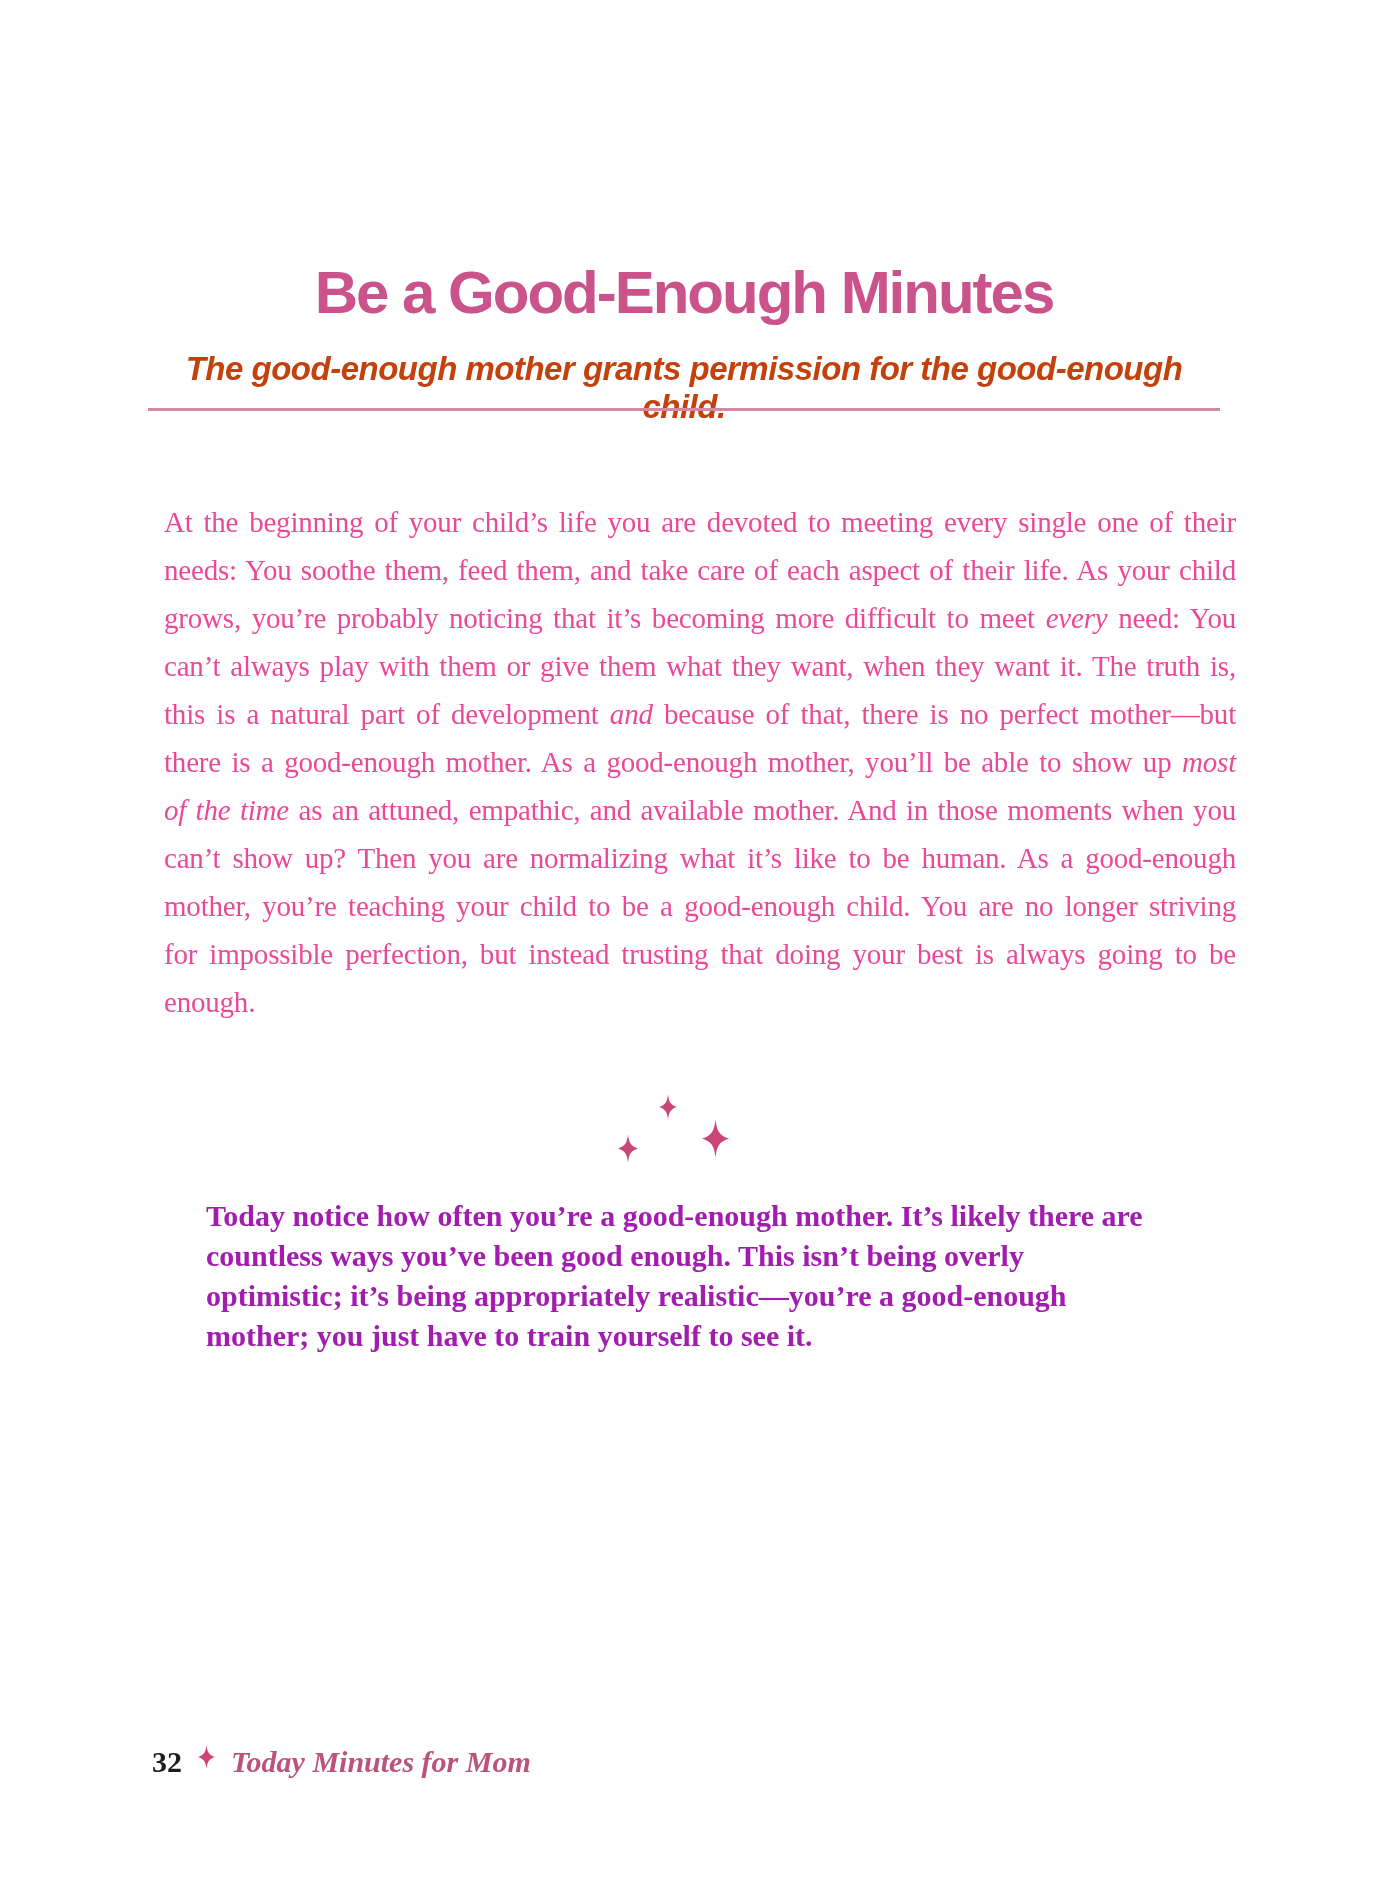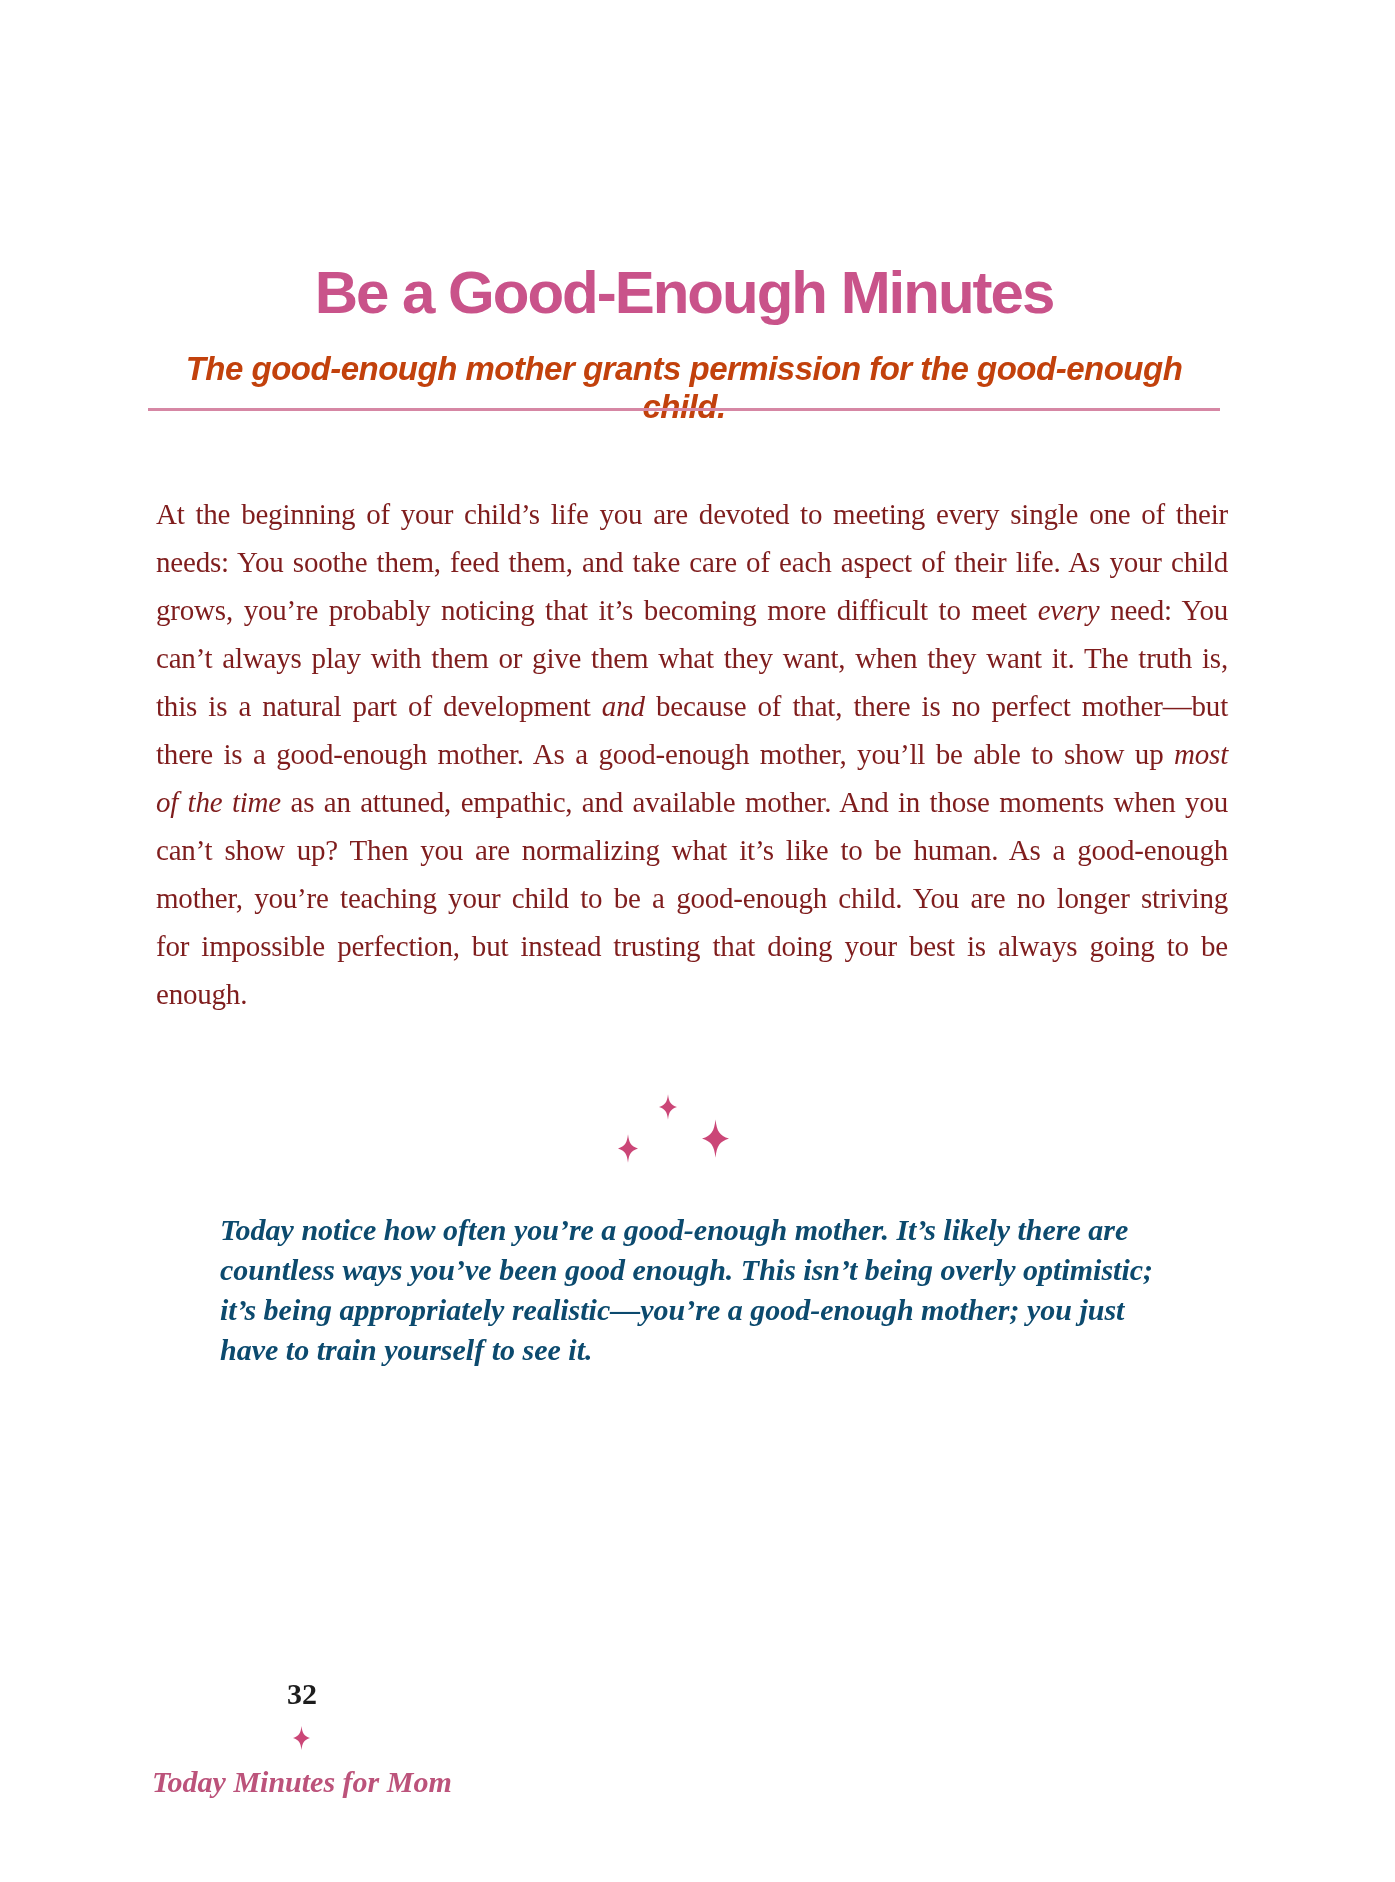--- a/index.html
+++ b/index.html
@@ -45,51 +45,49 @@
     width: 100%;
     height: 0;
     border: none;
     border-top: 3px solid #d687a4;
     margin: 0;
   }
   .body-par {
     position: absolute;
     top: 482px; left: 0;
     width: 100%;
-    margin: 8px;
+    margin: 16px;
     font-size: 29px;
     line-height: 48px;
     letter-spacing: -0.2px;
     word-spacing: 1.5px;
     text-align: justify;
-    color: #7f1d1d;
+    color: #ec4899;
   }
   .body-par em { font-style: italic; }
   .sparkle {
     position: absolute;
     fill: #cb4677;
   }
   .quote {
     position: absolute;
     top: 1196px; left: 58px;
     width: 952px;
-    margin: 14px;
-    font-style: italic;
+    margin: 0;
     font-weight: 700;
     font-size: 30px;
     line-height: 40px;
-    color: #0c4a6e;
+    color: #a21caf;
   }
   .footer {
     position: absolute;
-    left: 152px; top: 1677px;
+    left: 152px; top: 1745px;
     display: flex;
-    align-items: center;
+    align-items: flex-start;
     gap: 15px;
-    flex-direction: column;
   }
   .page-number {
     font-size: 30px;
     font-weight: 700;
     color: #1d1d1d;
   }
   .book-title {
     font-style: italic;
     font-weight: 700;
     font-size: 30px;

